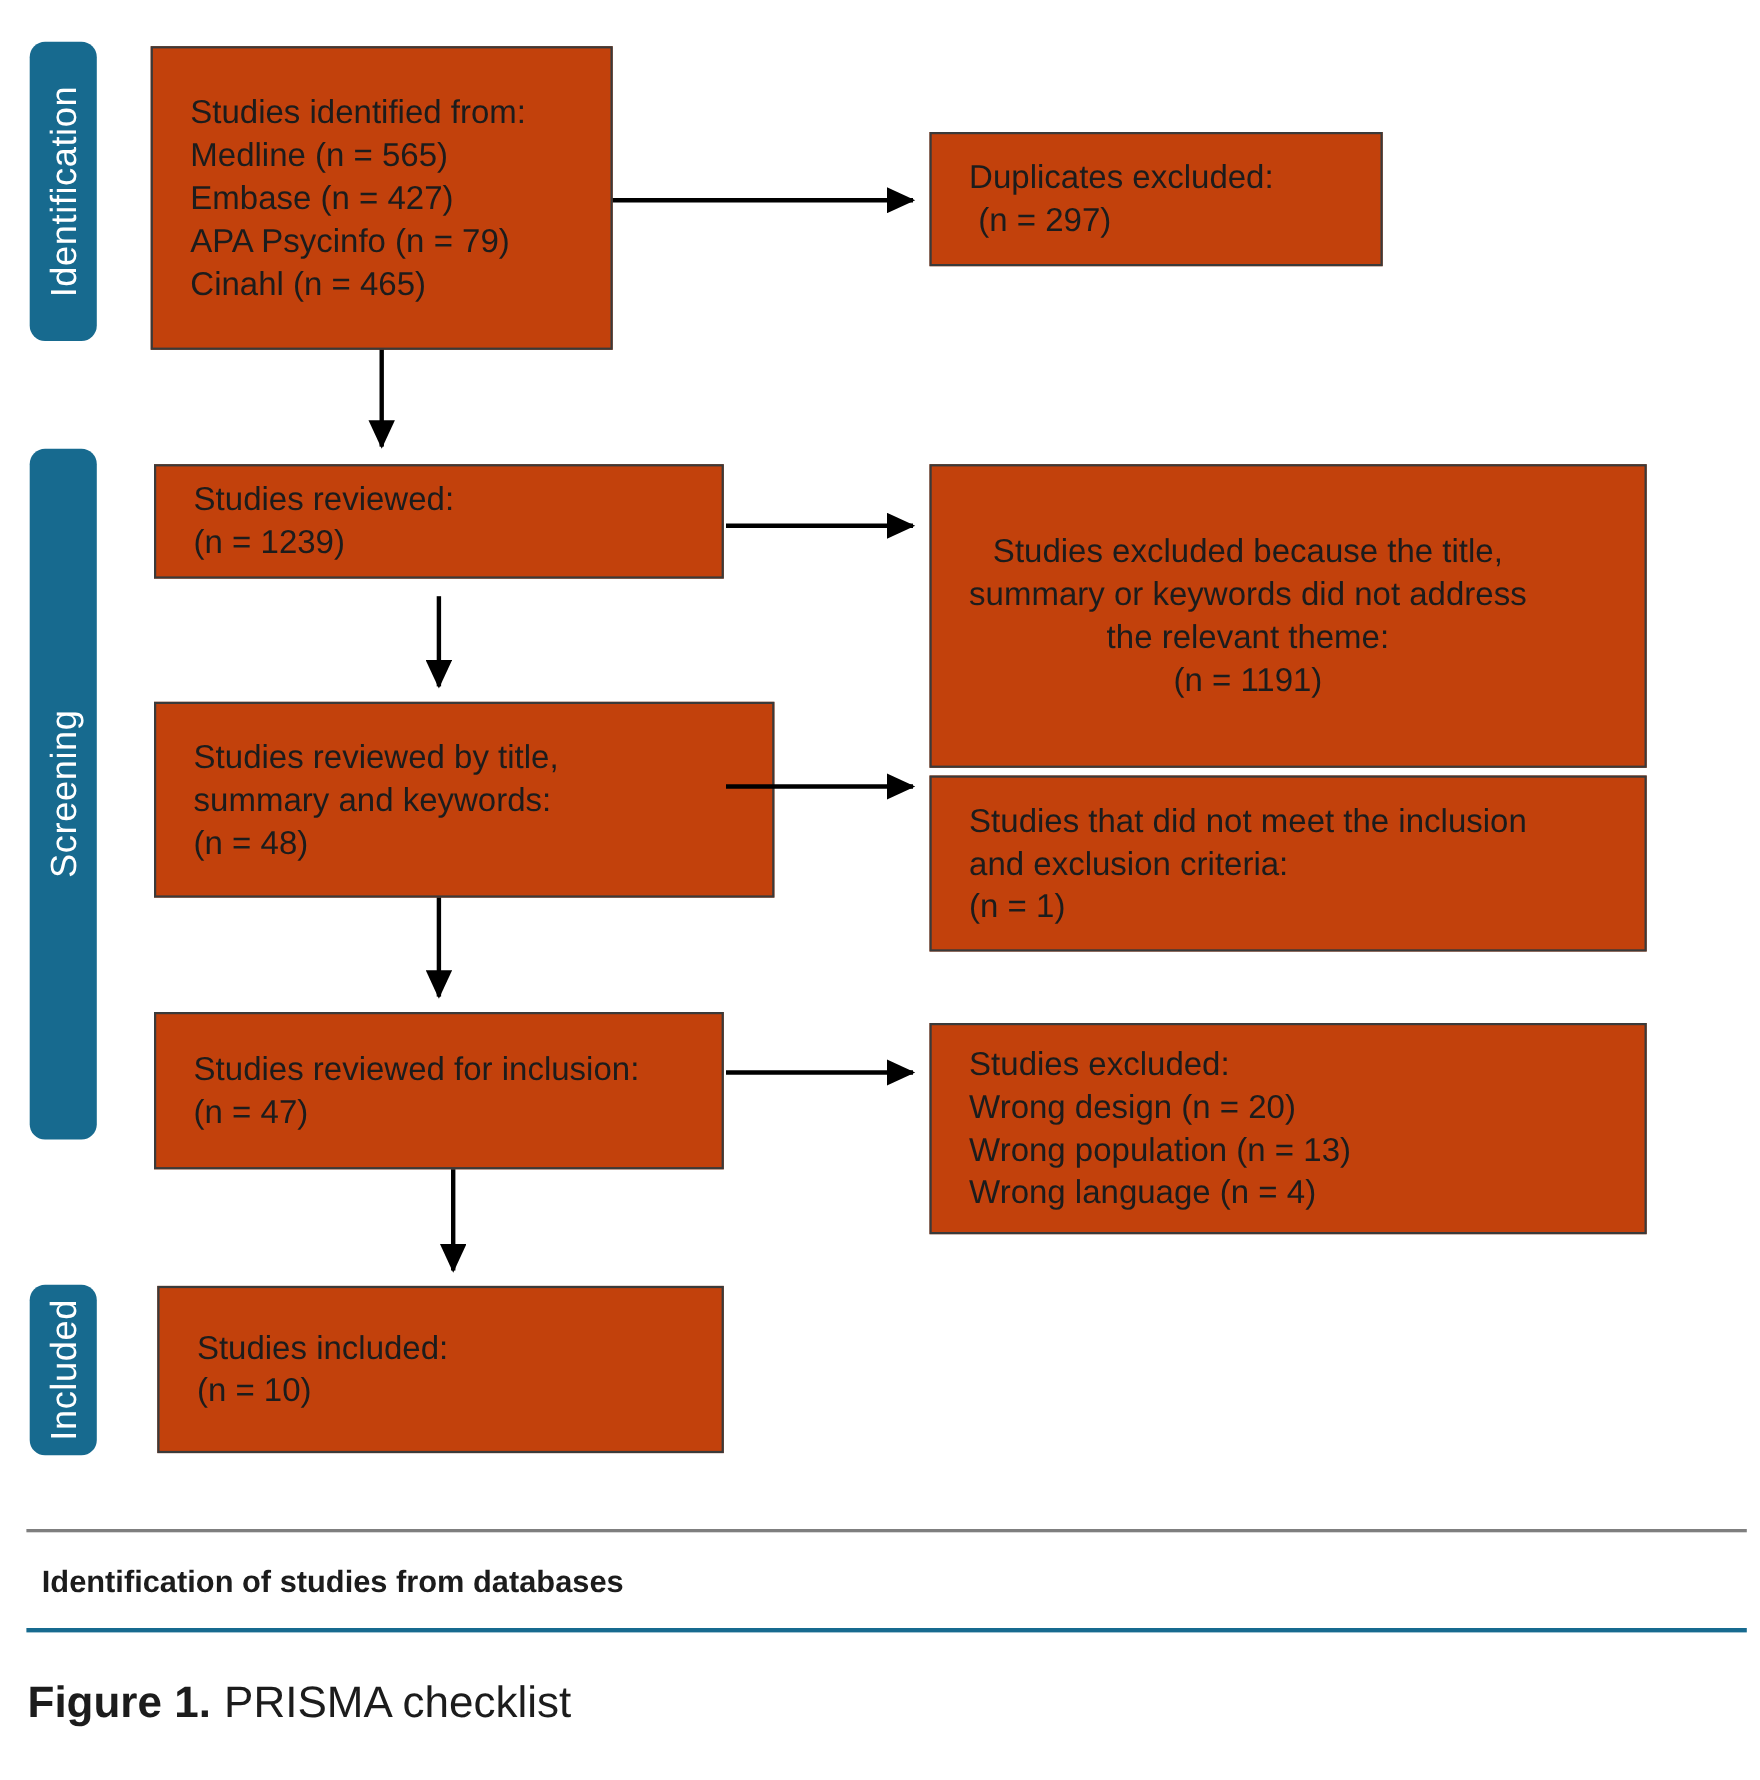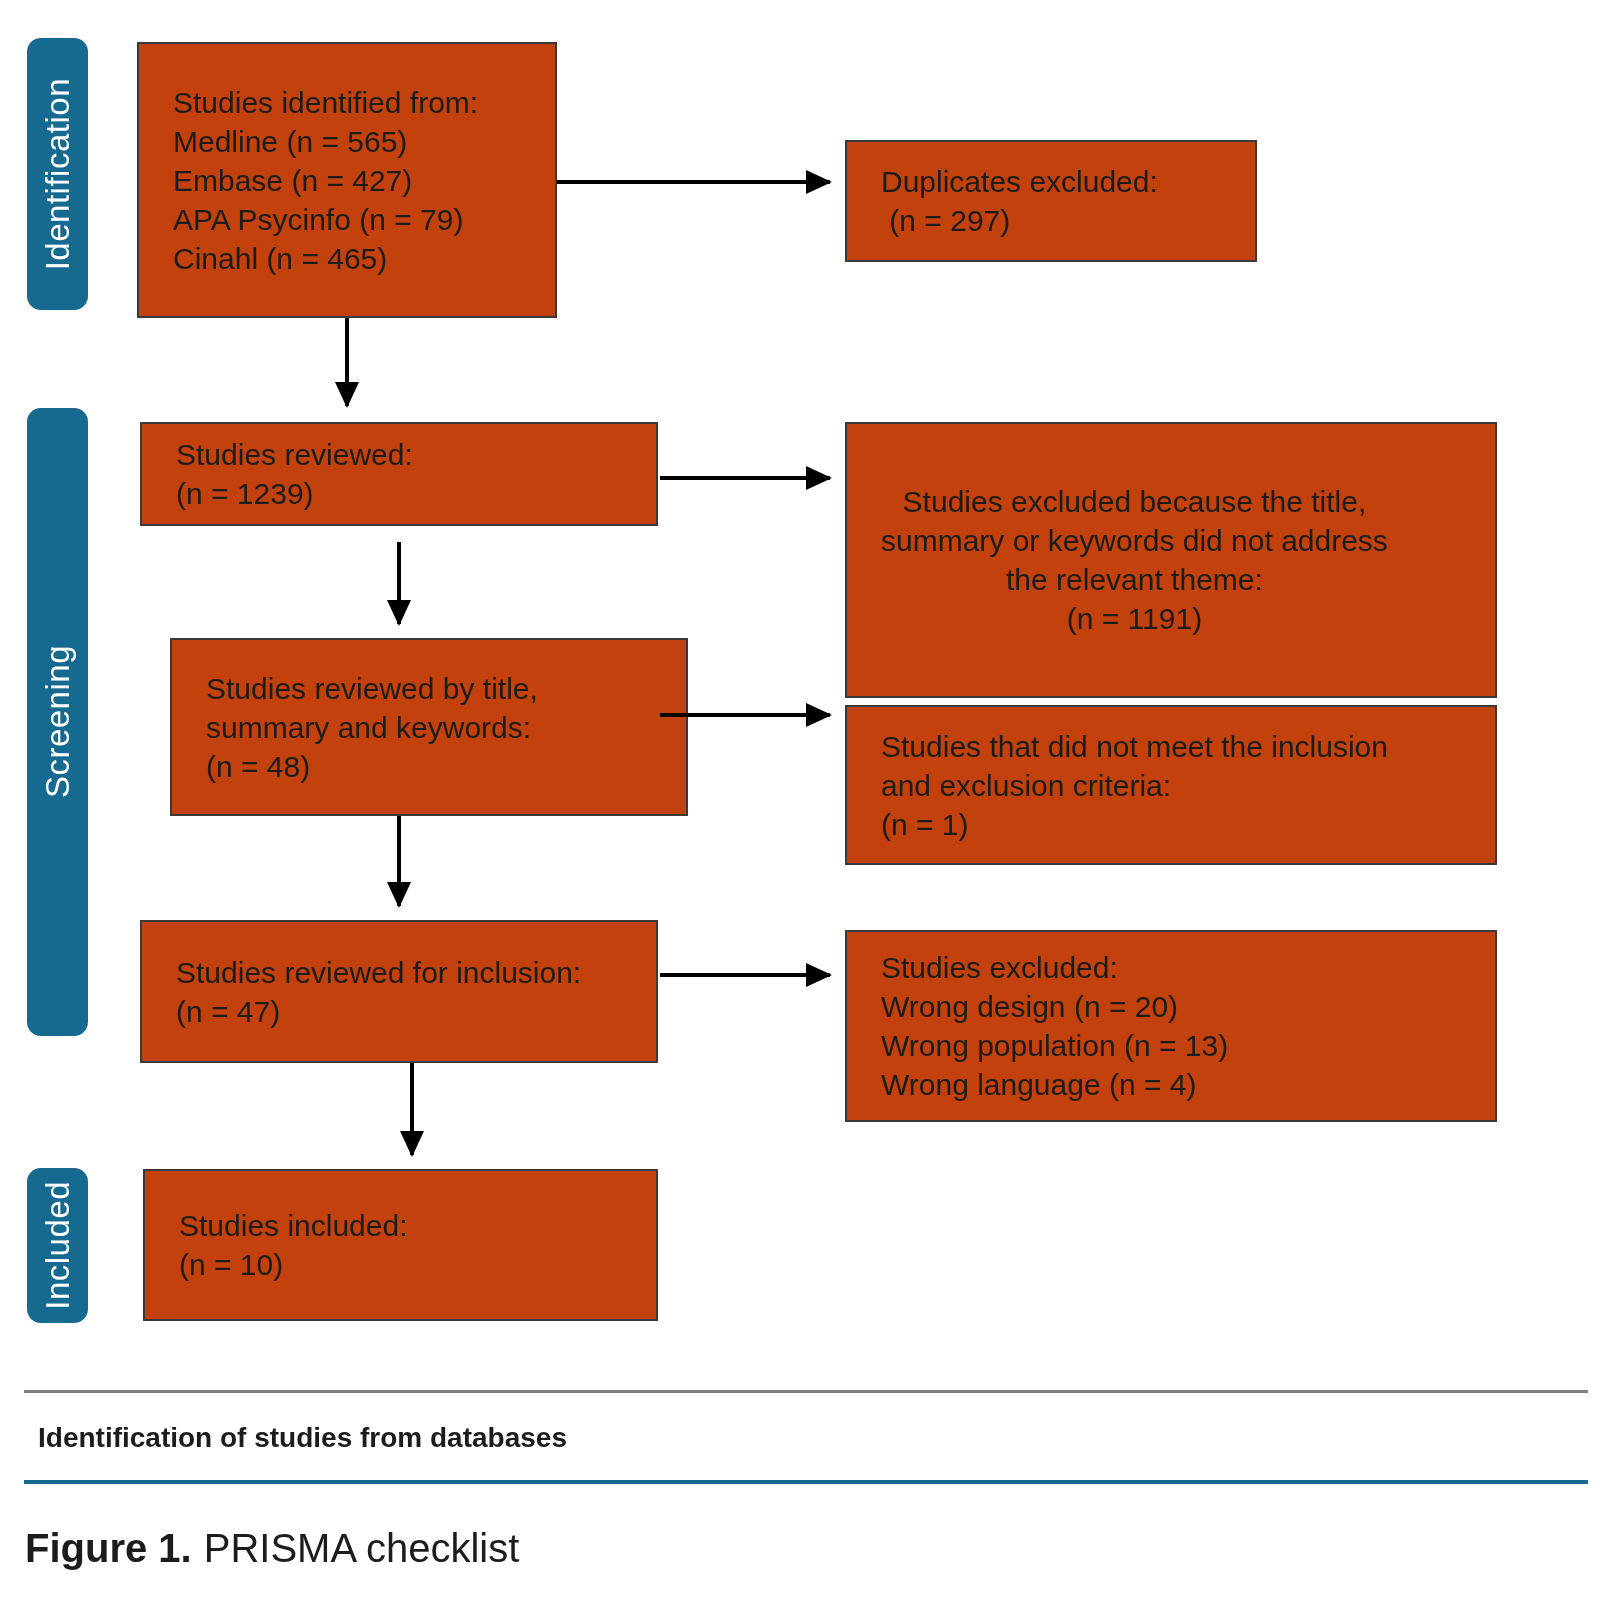--- a/index.html
+++ b/index.html
@@ -52,24 +52,24 @@
     align-items:center;
   }
   .fbox .box-text{
     white-space:pre-wrap;
     font-size:30px;
     line-height:39px;
     padding-left:34px;
     padding-right:10px;
   }
   #box-identified{left:137px;top:42px;width:420px;height:276px;}
-  #box-duplicates{left:845px;top:120px;width:412px;height:122px;margin-top:20px;}
+  #box-duplicates{left:845px;top:120px;width:412px;height:122px;}
   #box-reviewed{left:140px;top:422px;width:518px;height:104px;}
   #box-excluded-theme{left:845px;top:422px;width:652px;height:276px;text-align:center;}
-  #box-reviewed-title{left:140px;top:638px;width:518px;height:178px;margin-left:30px;}
+  #box-reviewed-title{left:140px;top:638px;width:564px;height:178px;}
   #box-not-meeting{left:845px;top:660px;width:652px;height:160px;margin-top:45px;}
   #box-reviewed-inclusion{left:140px;top:920px;width:518px;height:143px;}
   #box-excluded-reasons{left:845px;top:918px;width:652px;height:192px;margin-top:12px;}
   #box-included{left:143px;top:1169px;width:515px;height:152px;}
 
   
   .arrows{
     position:absolute;
     left:0;top:0;
     width:1600px;height:1618px;

